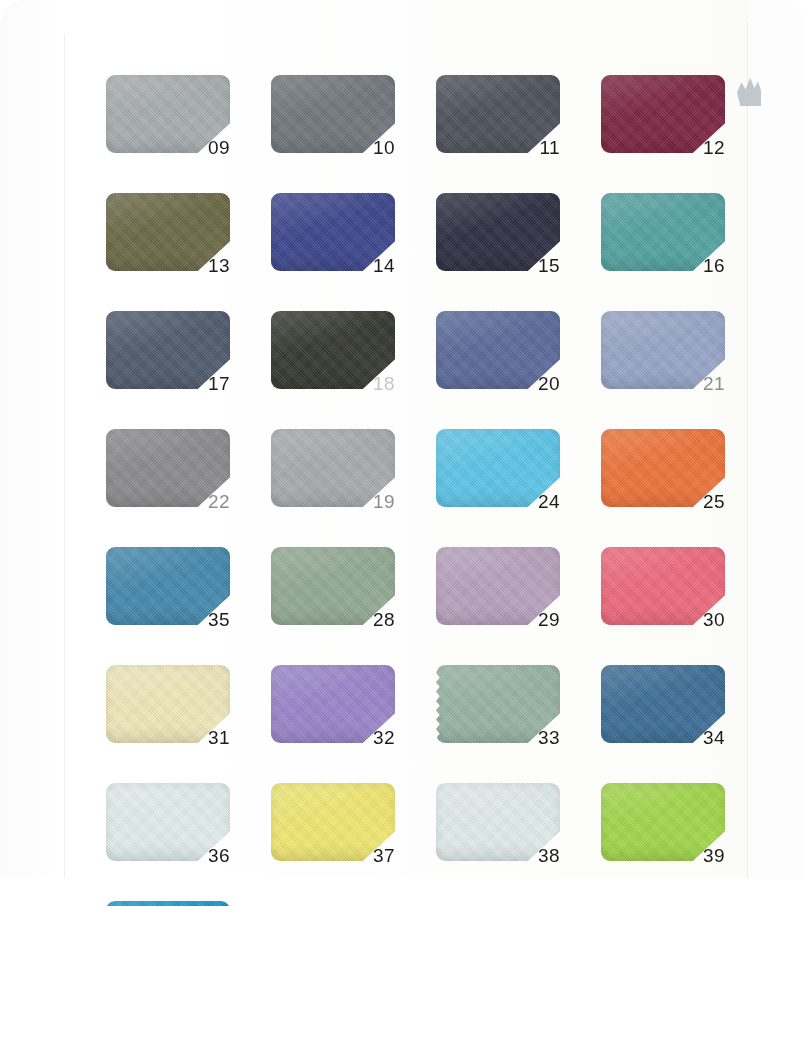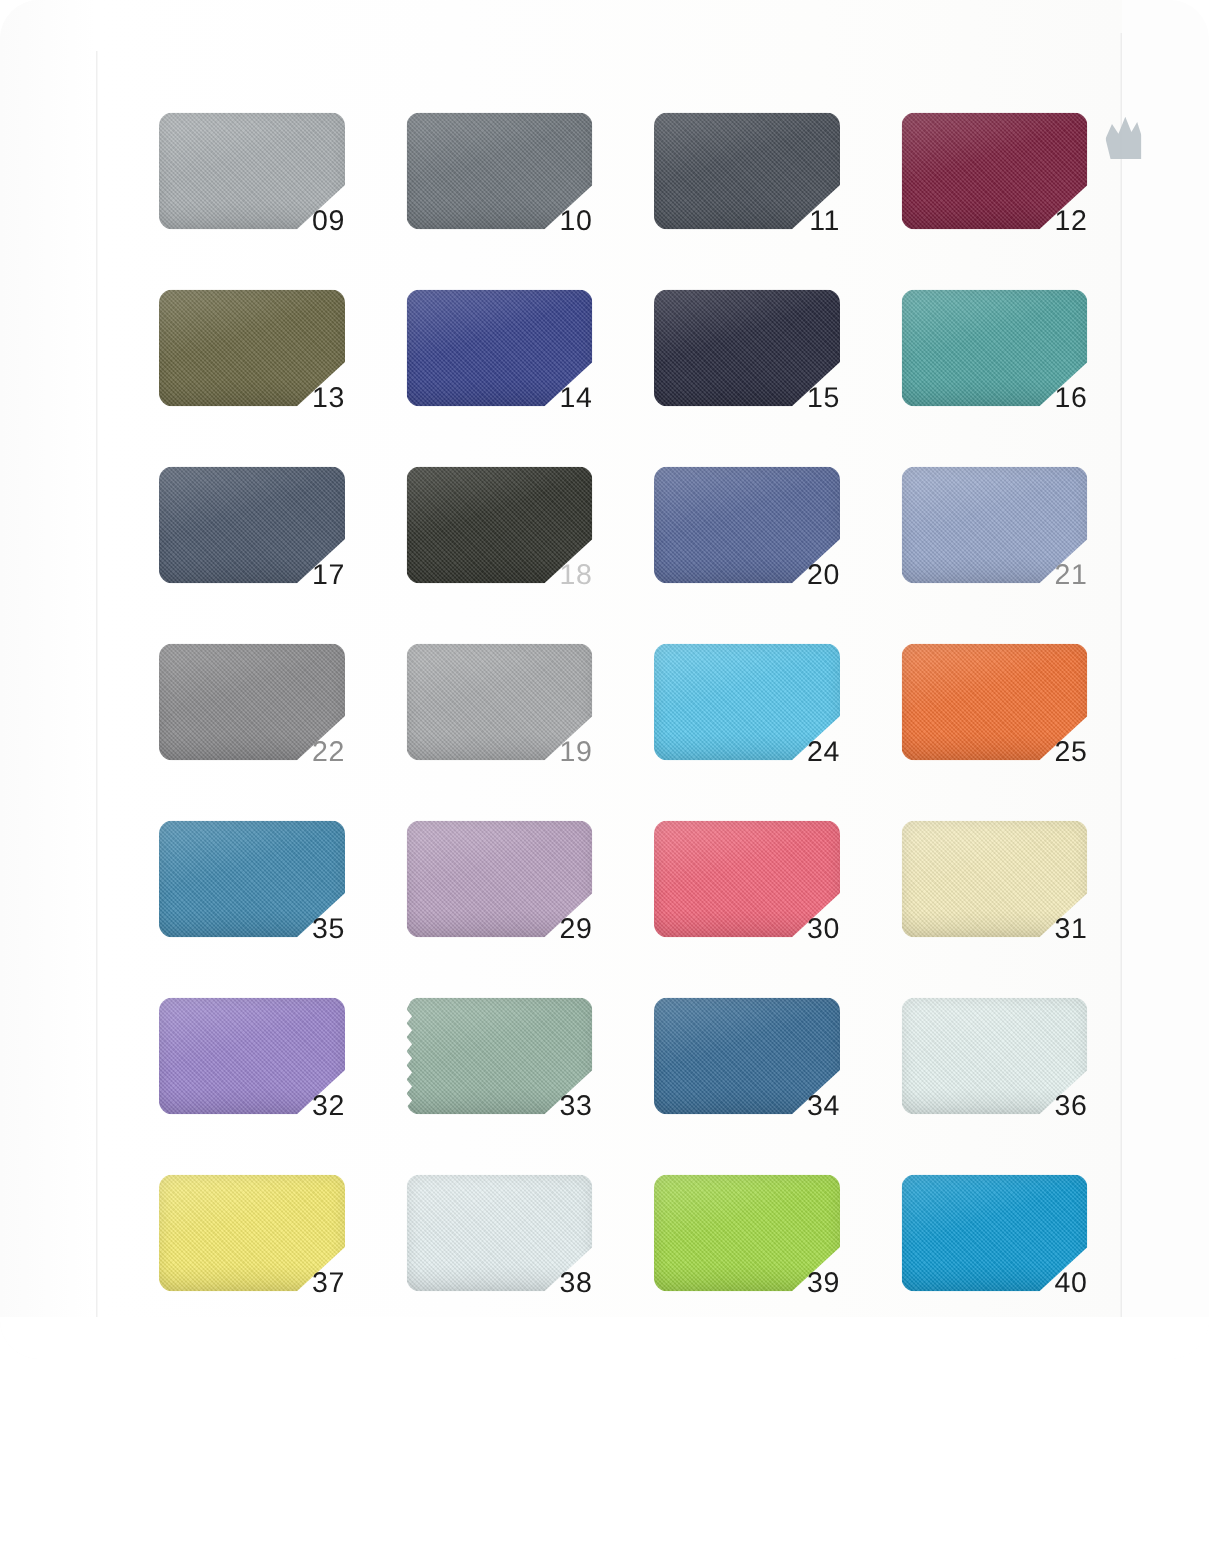--- a/index.html
+++ b/index.html
@@ -241,20 +241,24 @@
       </div>
       <div class="swatch-cell">
         <div class="swatch-chip" style="background-color: rgb(239, 115, 56);"></div>
         <div class="swatch-label">25</div>
       </div>
       <div class="swatch-cell">
         <div class="swatch-chip" style="background-color: rgb(67, 137, 174);"></div>
         <div class="swatch-label">35</div>
       </div>
       <div class="swatch-cell">
+        <div class="swatch-chip" style="background-color: rgb(147, 171, 146);"></div>
+        <div class="swatch-label">28</div>
+      </div>
+      <div class="swatch-cell">
         <div class="swatch-chip" style="background-color: rgb(185, 162, 192);"></div>
         <div class="swatch-label">29</div>
       </div>
       <div class="swatch-cell">
         <div class="swatch-chip" style="background-color: rgb(239, 104, 124);"></div>
         <div class="swatch-label">30</div>
       </div>
       <div class="swatch-cell">
         <div class="swatch-chip" style="background-color: rgb(242, 234, 188);"></div>
         <div class="swatch-label">31</div>

